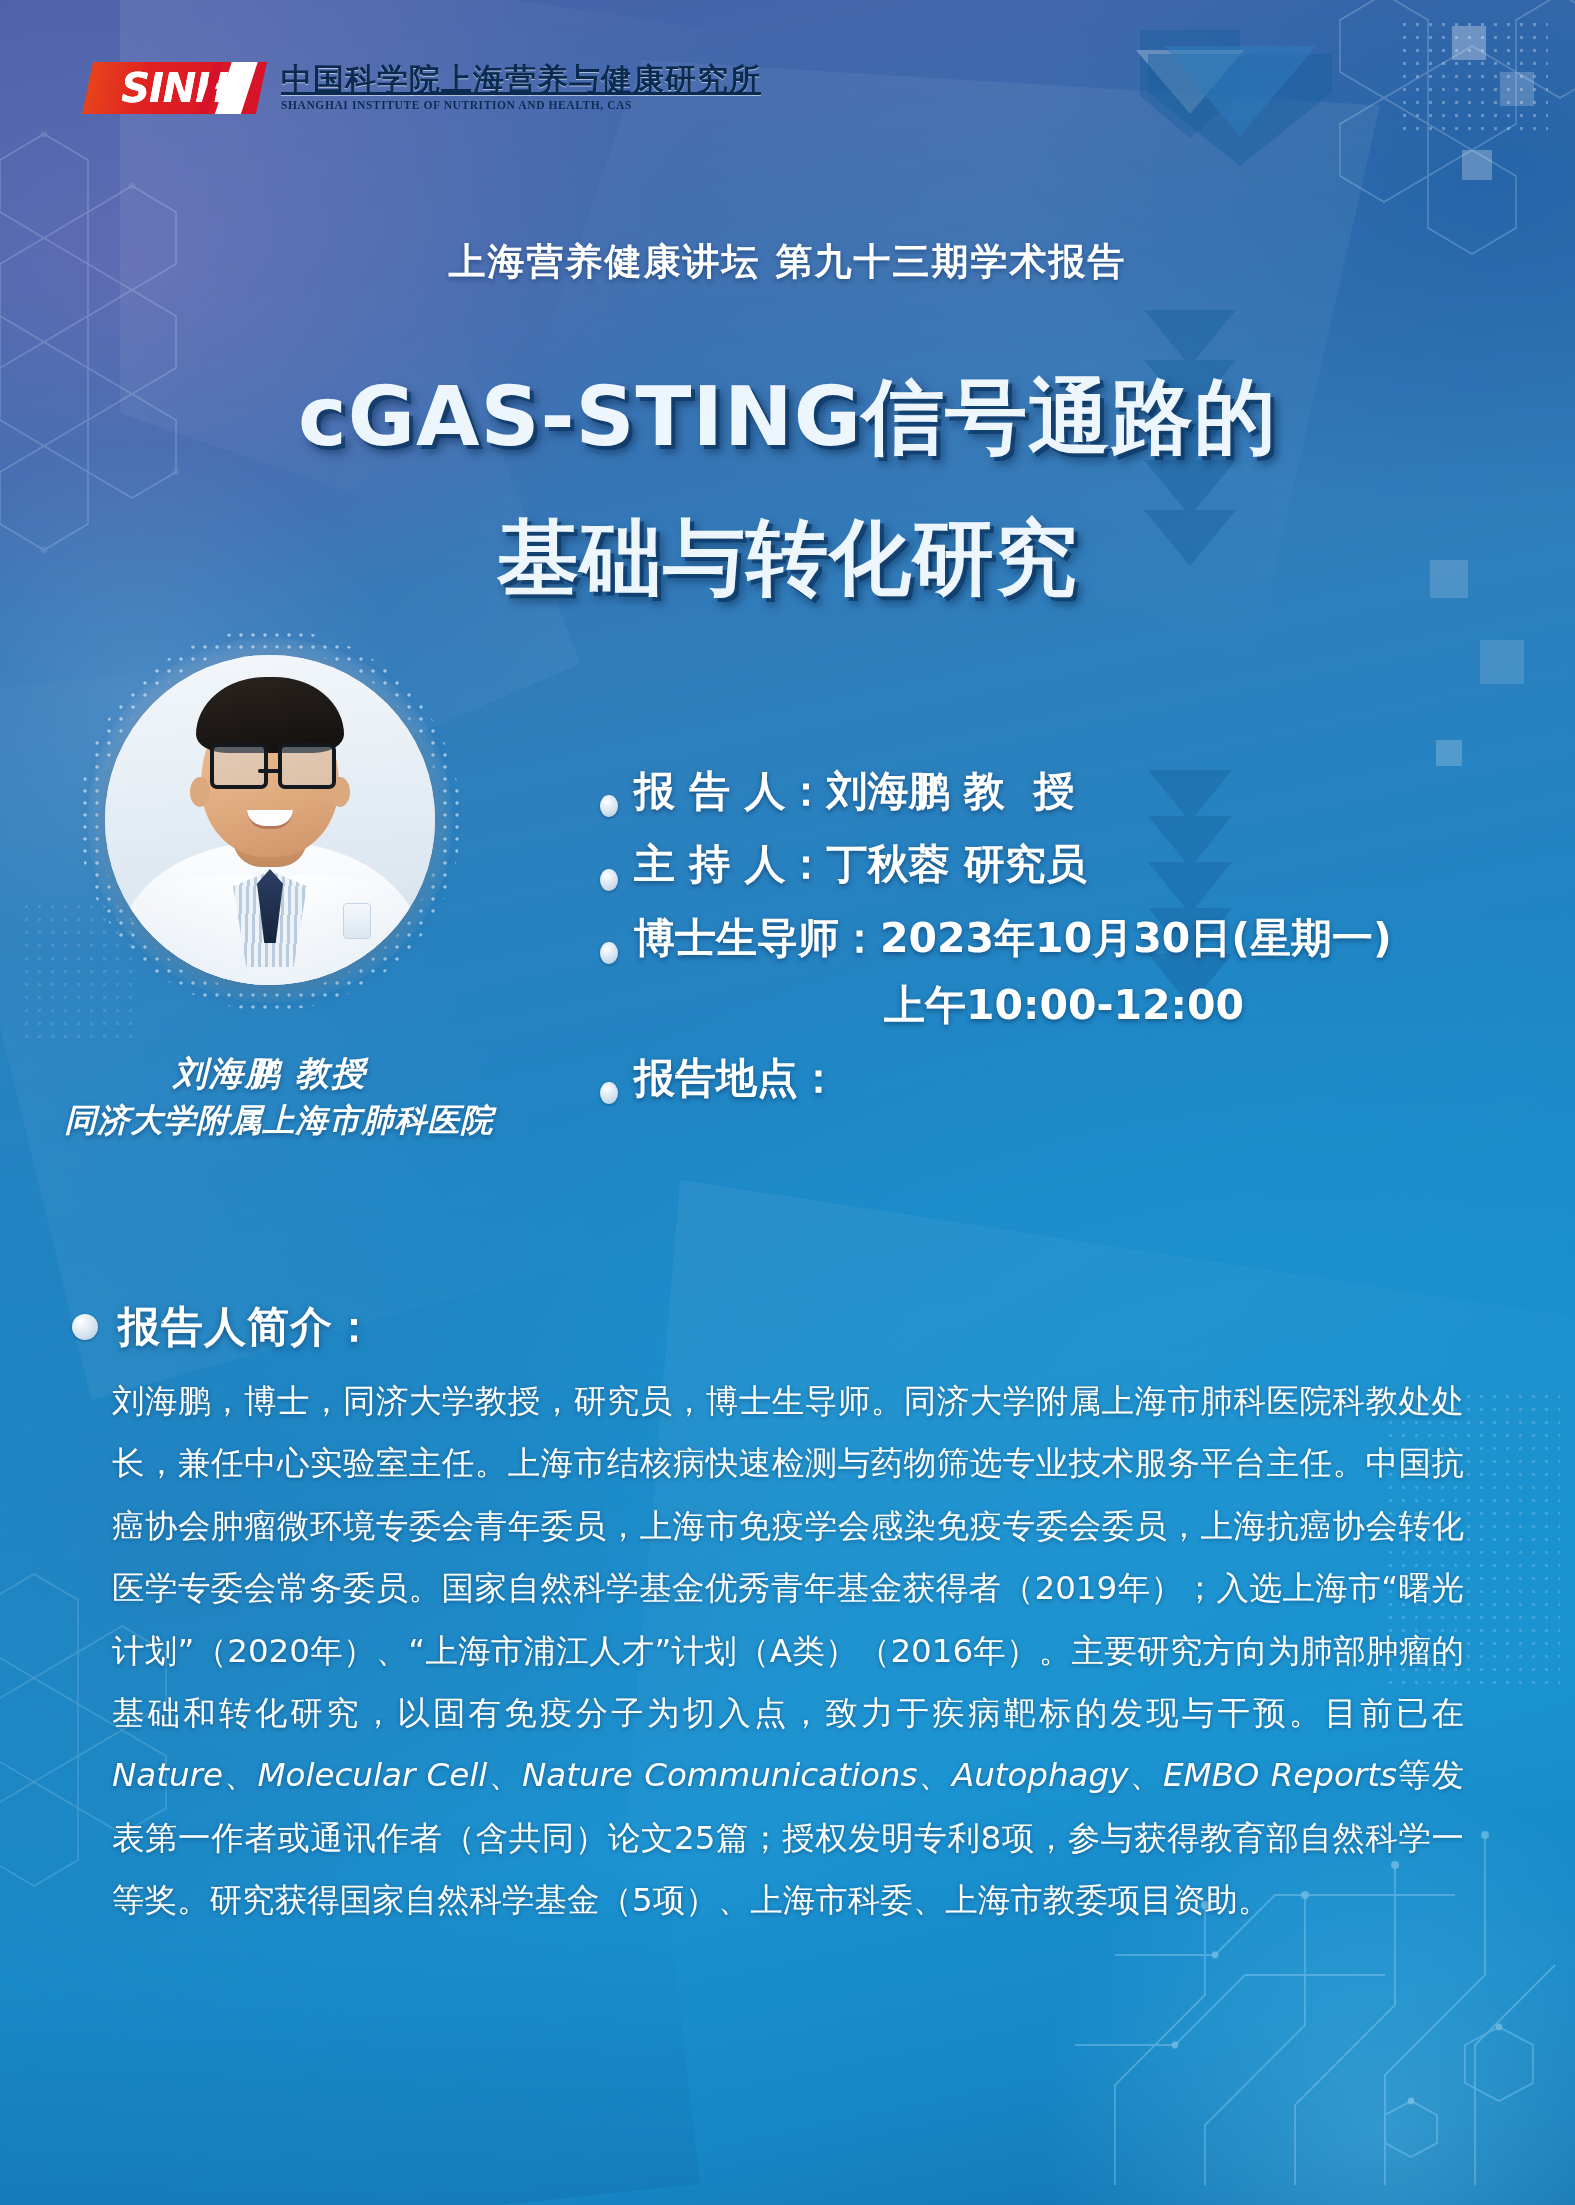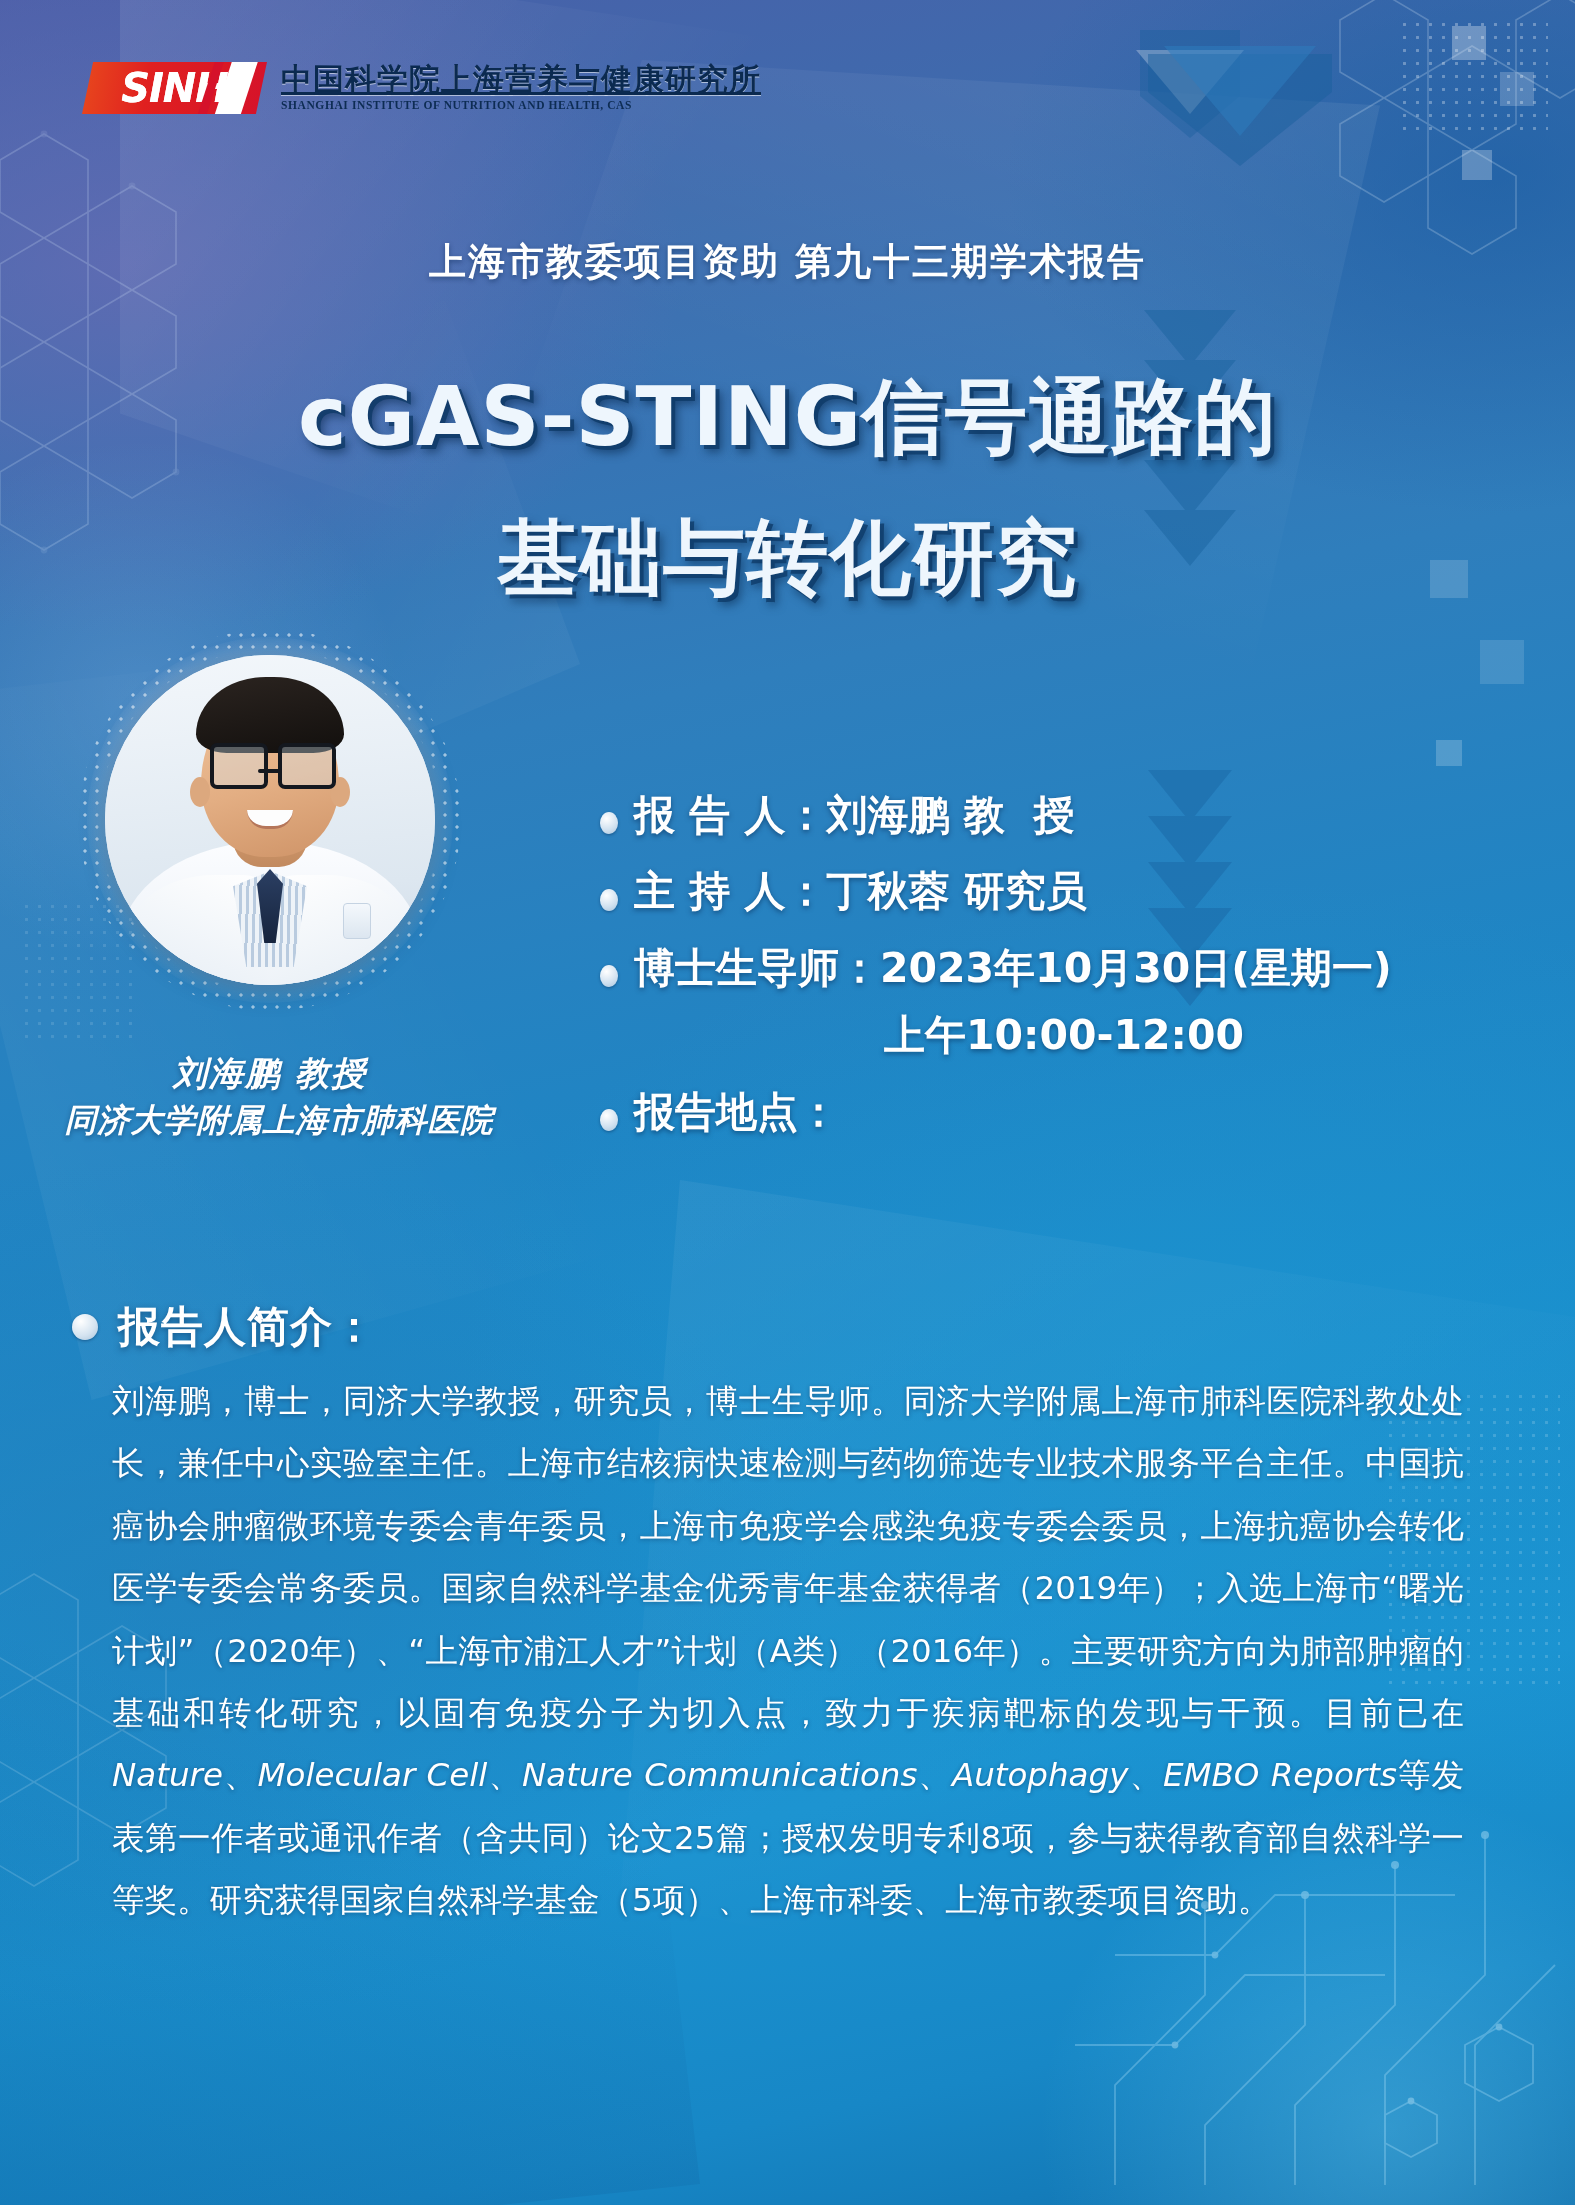--- a/index.html
+++ b/index.html
@@ -165,21 +165,21 @@
   }
   #speaker-affil{
     position:absolute;top:1100px;left:44px;width:470px;text-align:center;
     font:italic 700 32px/1.25 "DejaVu Sans","Liberation Sans",sans-serif;
     color:#ffffff;letter-spacing:1px;
     text-shadow:0 2px 5px rgba(0,30,70,.45);
   }
 
   
   #info{position:absolute;top:765px;left:600px;width:880px;}
-  .irow{display:flex;align-items:center;margin-bottom:21px;margin-top:24px;}
+  .irow{display:flex;align-items:flex-end;margin-bottom:21px;}
   .ibullet{
     flex:0 0 auto;width:18px;height:22px;border-radius:50%;
     background:radial-gradient(circle at 36% 30%,#ffffff,#cfe0ef 60%,#a9c4db);
     box-shadow:0 1px 3px rgba(0,30,70,.4);
     margin:16px 16px 0 0;
   }
   .ilabel{
     flex:0 0 auto;
     font:700 41px/1.28 "DejaVu Sans","Liberation Sans",sans-serif;
     color:#ffffff;white-space:pre;
@@ -356,21 +356,21 @@
       <div class="sinh">SINH</div>
       <div class="slash2"></div>
       <div class="slash"></div>
     </div>
     <div id="logo-text">
       <div id="logo-cn">中国科学院上海营养与健康研究所</div>
       <div id="logo-en">SHANGHAI INSTITUTE OF NUTRITION AND HEALTH, CAS</div>
     </div>
   </div>
 
-  <div id="subtitle">上海市教委项目资助 第九十三期学术报告</div>
+  <div id="subtitle">上海营养健康讲坛 第九十三期学术报告</div>
   <div id="title">
     <div class="tline">cGAS-STING信号通路的</div>
     <div class="tline">基础与转化研究</div>
   </div>
 
   <div id="portrait-wrap">
     <div id="portrait-dots"></div>
     <div id="portrait-ring"></div>
     <div id="portrait">
       <div id="p-bg"></div>

